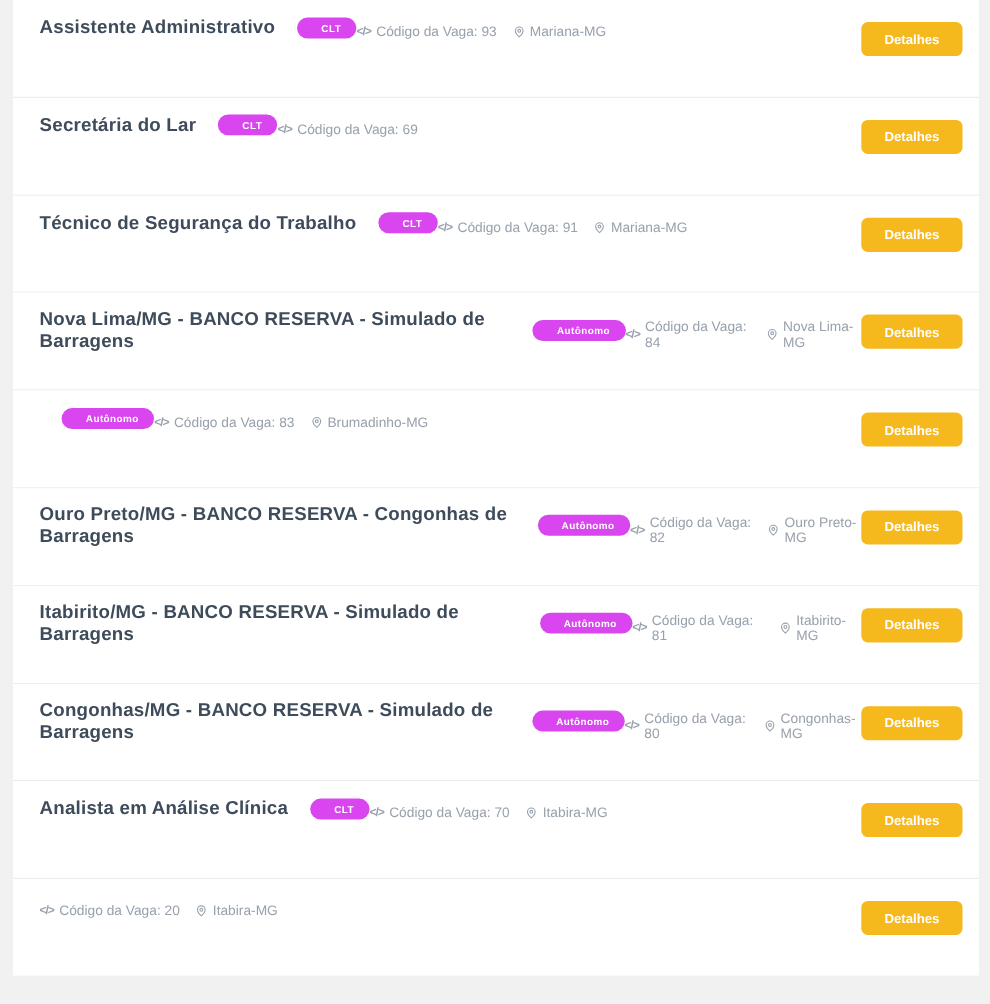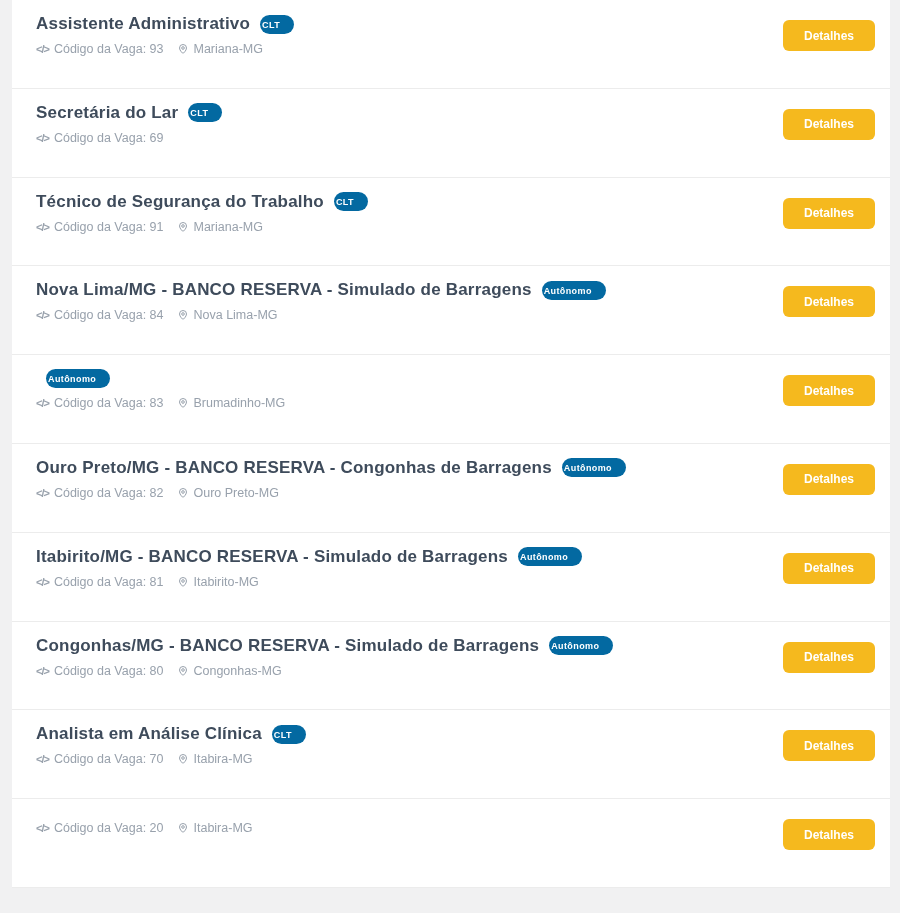--- a/index.html
+++ b/index.html
@@ -19,53 +19,53 @@
   }
   .job-row {
     height: 88.8px;
     border-bottom: 1px solid #ececec;
     display: flex;
     justify-content: space-between;
     align-items: flex-start;
     padding: 14px 15px 0 24px;
     background: #ffffff;
   }
-  .job-info { display: flex; flex-direction: column; }
+  .job-info { display: flex; flex-direction: row; }
   .job-title-line { display: flex; align-items: center; }
   .job-title {
     font-size: 17px;
     font-weight: 600;
     color: #3e4b5b;
     letter-spacing: 0.2px;
   }
   .job-badge {
-    margin-left: 10px;
-    background: #0369a1;
+    margin-left: 20px;
+    background: #d946ef;
     color: #ffffff;
     font-size: 9px;
     font-weight: bold;
     letter-spacing: 0.4px;
-    padding: 5px 14px 4px 2px;
+    padding: 5px 14px 4px 22px;
     border-radius: 20px;
     white-space: nowrap;
   }
   .job-meta {
     margin-top: 8px;
     display: flex;
     align-items: center;
     font-size: 12.5px;
     color: #98a1ac;
   }
   .code-icon {
     font-size: 11px;
     font-weight: bold;
     margin-right: 5px;
     letter-spacing: -1px;
   }
-  .meta-code { margin-right: 14px; text-align: right; }
+  .meta-code { margin-right: 14px; }
   .job-location { display: flex; align-items: center; justify-content: flex-end; }
   .pin-icon { margin-right: 4px; display: inline-flex; }
   .pin-icon svg { width: 12px; height: 12px; stroke: #98a1ac; fill: none; stroke-width: 2; }
   .details-btn {
     margin-top: 6px;
     background: #f5b91e;
     color: #ffffff;
     border: none;
     border-radius: 6px;
     width: 92px;

